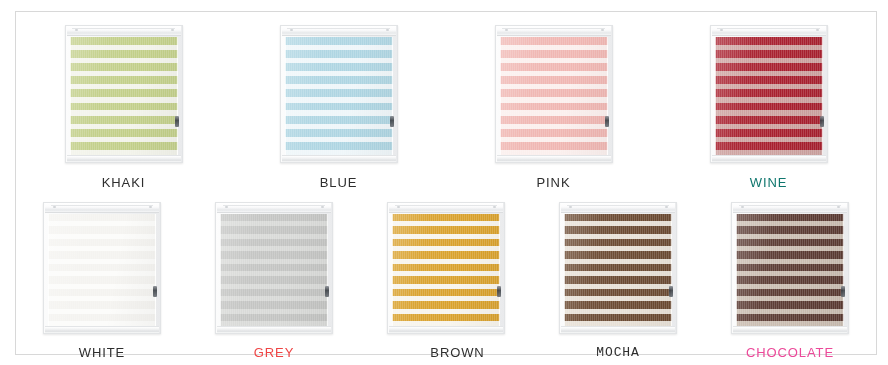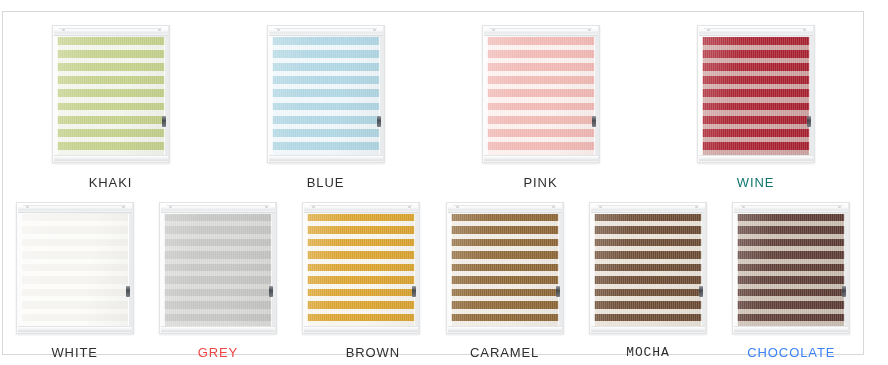--- a/index.html
+++ b/index.html
@@ -11,21 +11,21 @@
   body {
     width: 888px;
     height: 365px;
     font-family: "Liberation Sans", sans-serif;
     overflow: hidden;
   }
 
   
   #swatch-panel {
     position: absolute;
-    left: 2px;
+    left: 15px;
     top: 11px;
     width: 862px;
     height: 344px;
     border: 1px solid #d8d8d8;
     box-sizing: border-box;
     background: #ffffff;
   }
 
   .grid-rows {
     display: flex;
@@ -281,31 +281,20 @@
           <div class="blind-frame">
             <div class="blind-headrail"></div>
             <div class="blind-fabric" style="background: repeating-linear-gradient(rgb(217, 161, 44) 0%, rgb(217, 161, 44) 6.6667%, rgb(247, 244, 236) 6.6667%, rgb(247, 244, 236) 11.1111%);"></div>
             <div class="blind-bottomrail"></div>
             <div class="blind-chain"></div>
           </div>
         </div>
         <div class="swatch-label" style="color: rgb(46, 46, 46); text-transform: uppercase; margin-left: 23px;">BROWN</div>
       </div>
 
-      <div class="swatch-cell">
-        <div class="blind">
-          <div class="blind-frame">
-            <div class="blind-headrail"></div>
-            <div class="blind-fabric" style="background: repeating-linear-gradient(rgb(140, 101, 53) 0%, rgb(140, 101, 53) 6.6667%, rgb(239, 234, 226) 6.6667%, rgb(239, 234, 226) 11.1111%);"></div>
-            <div class="blind-bottomrail"></div>
-            <div class="blind-chain"></div>
-          </div>
-        </div>
-        <div class="swatch-label" style="color: rgb(46, 46, 46); text-transform: uppercase;">CARAMEL</div>
-      </div>
 
       <div class="swatch-cell">
         <div class="blind">
           <div class="blind-frame">
             <div class="blind-headrail"></div>
             <div class="blind-fabric" style="background: repeating-linear-gradient(rgb(107, 74, 50) 0%, rgb(107, 74, 50) 6.6667%, rgb(231, 224, 214) 6.6667%, rgb(231, 224, 214) 11.1111%);"></div>
             <div class="blind-bottomrail"></div>
             <div class="blind-chain"></div>
           </div>
         </div>
@@ -314,19 +303,19 @@
 
       <div class="swatch-cell">
         <div class="blind">
           <div class="blind-frame">
             <div class="blind-headrail"></div>
             <div class="blind-fabric" style="background: repeating-linear-gradient(rgb(90, 58, 50) 0%, rgb(90, 58, 50) 6.6667%, rgb(201, 188, 176) 6.6667%, rgb(201, 188, 176) 11.1111%);"></div>
             <div class="blind-bottomrail"></div>
             <div class="blind-chain"></div>
           </div>
         </div>
-        <div class="swatch-label" style="color: #3b82f6; text-transform: uppercase;">CHOCOLATE</div>
+        <div class="swatch-label" style="color: #ec4899; text-transform: uppercase;">CHOCOLATE</div>
       </div>
 
     </div>
 
   </div>
 </div>
 
 </body></html>

